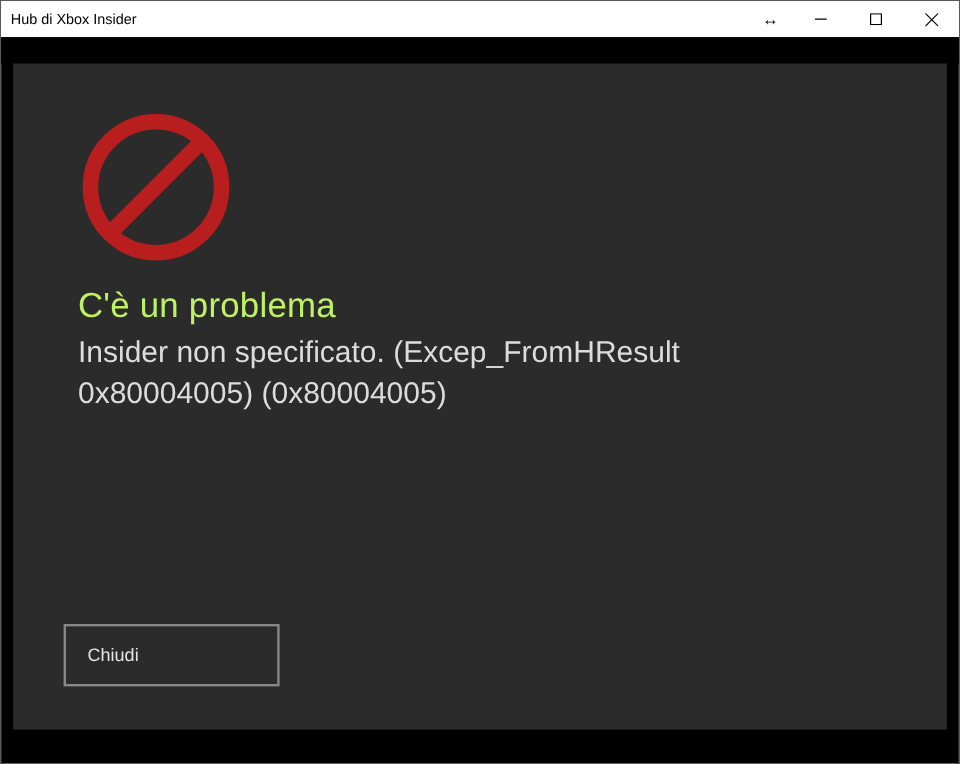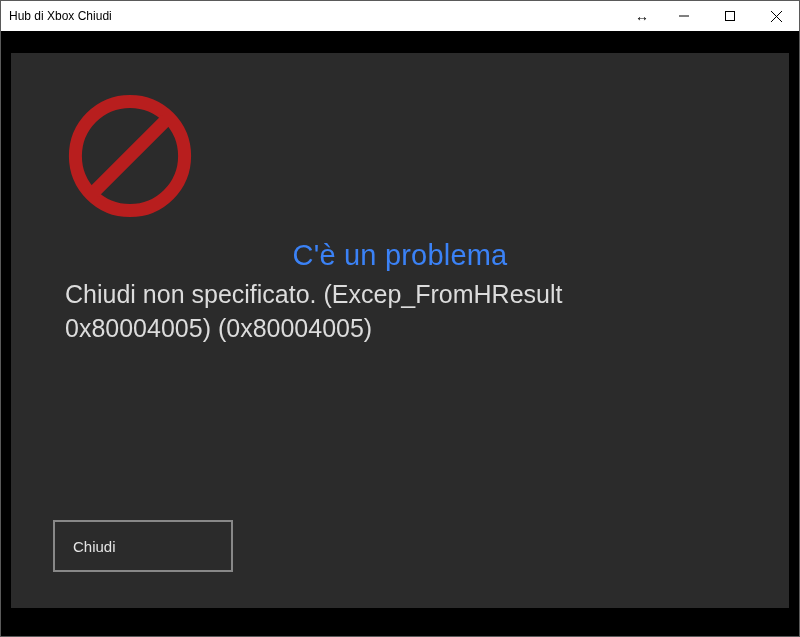--- a/index.html
+++ b/index.html
@@ -80,24 +80,23 @@
       color: #d8d8d8;
     }
     .error-icon {
       width: 130px;
       height: 130px;
       margin-bottom: 18px;
     }
     .error-heading {
       font-size: 29px;
       font-weight: 300;
-      color: #3b82f6;
+      color: #bef264;
       margin-bottom: 6px;
       letter-spacing: 0.2px;
-      text-align: center;
     }
     .error-message {
       font-size: 25px;
       font-weight: 300;
       color: #dcdcdc;
       line-height: 1.35;
       max-width: 640px;
     }
     .close-button {
       position: absolute;
@@ -114,21 +113,21 @@
       padding-left: 18px;
       cursor: pointer;
     }
   </style>
 </head>
 <body>
 
 <div class="window">
 
   <div class="titlebar">
-    <div class="titlebar-title">Hub di Xbox Chiudi</div>
+    <div class="titlebar-title">Hub di Xbox Insider</div>
     <div class="titlebar-controls">
       <span class="titlebar-extra">↔</span>
       <button class="titlebar-btn">
         <svg width="10" height="10" viewBox="0 0 10 10">
           <line x1="0" y1="5" x2="10" y2="5" stroke-width="1"></line>
         </svg>
       </button>
       <button class="titlebar-btn">
         <svg width="10" height="10" viewBox="0 0 10 10">
           <rect x="0.5" y="0.5" width="9" height="9" stroke-width="1"></rect>
@@ -146,20 +145,20 @@
   <div class="app-content">
     <div class="black-strip-top"></div>
     <div class="dark-panel">
 
       <svg class="error-icon" viewBox="0 0 100 100">
         <circle cx="50" cy="50" r="42" stroke="#b81e1e" stroke-width="10" fill="none"></circle>
         <line x1="22" y1="78" x2="78" y2="22" stroke="#b81e1e" stroke-width="10"></line>
       </svg>
 
       <div class="error-heading">C'è un problema</div>
-      <div class="error-message">Chiudi non specificato. (Excep_FromHResult 0x80004005) (0x80004005)</div>
+      <div class="error-message">Insider non specificato. (Excep_FromHResult 0x80004005) (0x80004005)</div>
 
       <button class="close-button">Chiudi</button>
 
     </div>
   </div>
 
 </div>
 
 </body></html>

